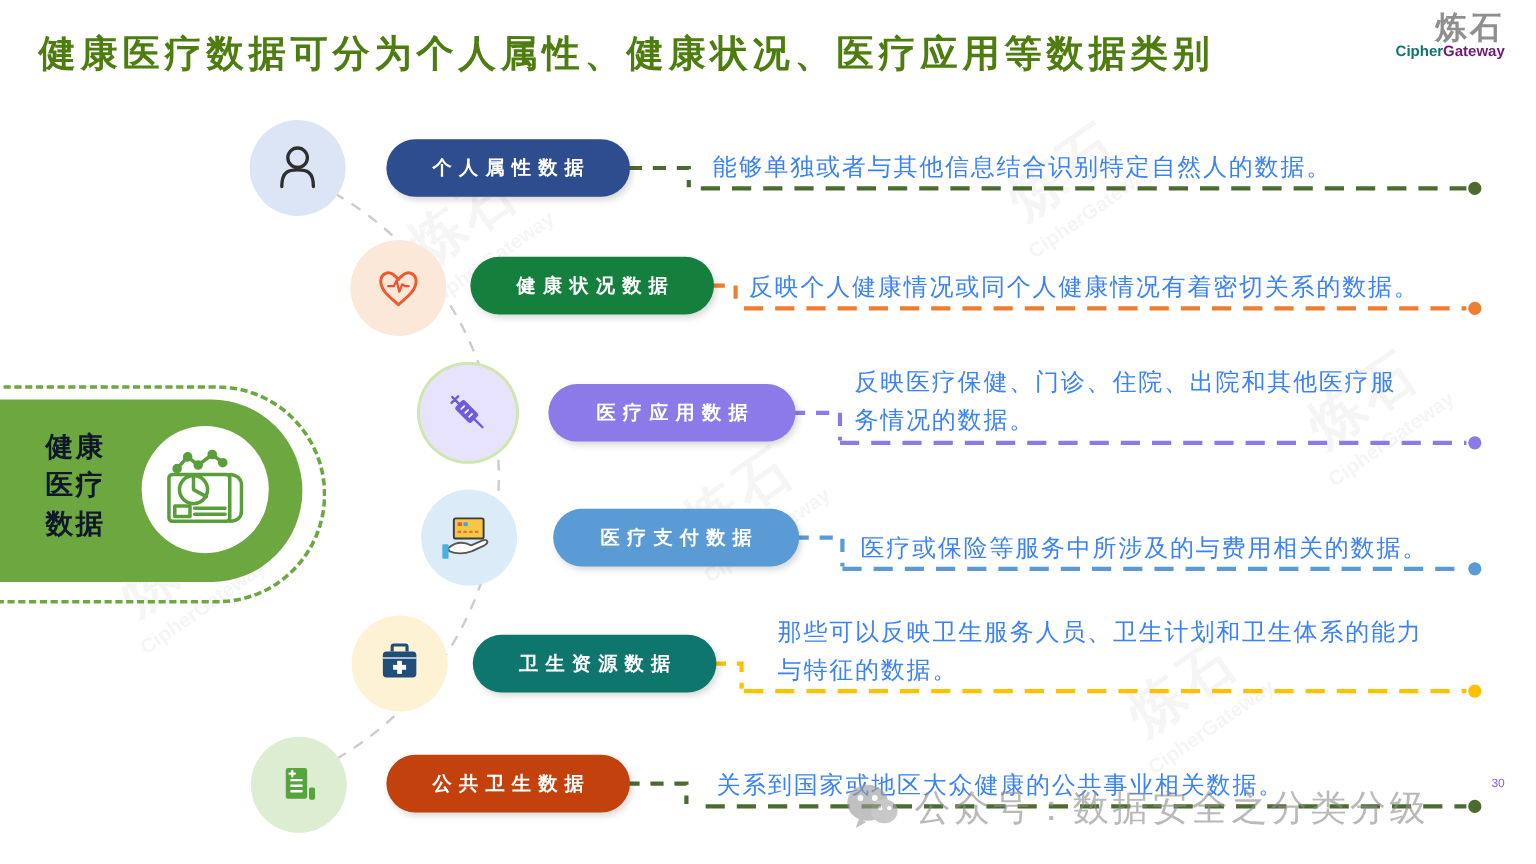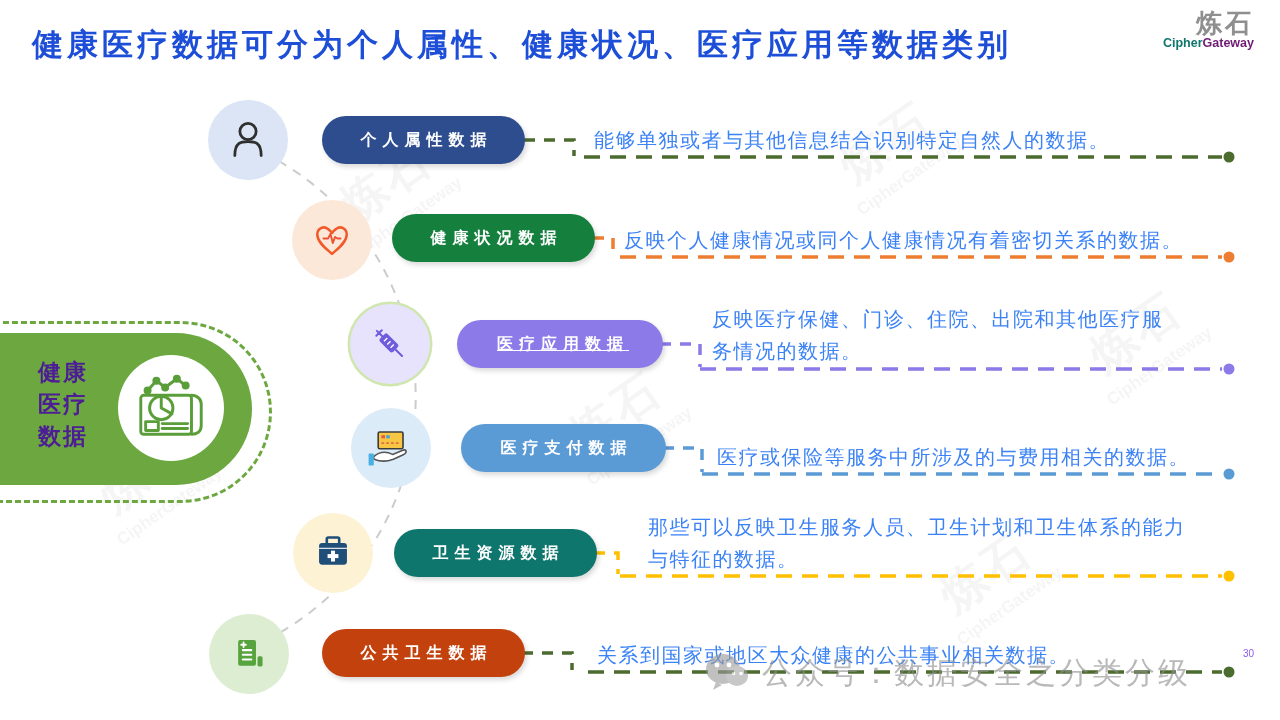--- a/index.html
+++ b/index.html
@@ -1,36 +1,36 @@
 <!DOCTYPE html>
 <html><head>
 <meta charset="utf-8">
 <style>
   html,body{margin:0;padding:0}
   body{width:1280px;height:720px;overflow:hidden;background:#ffffff;position:relative;
        font-family:"Liberation Sans","DejaVu Sans",sans-serif}
   .abs{position:absolute}
 
-  .title{left:32px;top:24px;font-size:31px;font-weight:bold;color:#1d4ed8;letter-spacing:4px;white-space:nowrap}
+  .title{left:32px;top:24px;font-size:31px;font-weight:bold;color:#4d7c0f;letter-spacing:4px;white-space:nowrap}
 
   .brand{right:26px;top:10px;text-align:right;line-height:1.05}
   .brand-name{font-size:26px;color:#8f8f8f;font-weight:bold;letter-spacing:3px}
   .brand-sub{font-size:12.5px;font-weight:bold}
   .brand-sub .cipher{color:#0f766e}
   .brand-sub .gateway{color:#701a75}
 
   
   .wm{position:absolute;transform:rotate(-35deg);opacity:0.055;text-align:center;color:#555;pointer-events:none}
   .wm .wm-big{font-size:46px;font-weight:bold;letter-spacing:4px}
   .wm .wm-small{font-size:17px;font-weight:bold}
 
   
   .root-dash{left:-34px;top:321px;width:300px;height:176px;border:3px dashed #6CA83F;border-radius:0 92px 92px 0}
   .root-solid{left:-34px;top:333px;width:286px;height:152px;background:#6CA83F;border-radius:0 80px 80px 0}
-  .root-label{left:38px;top:356px;color:#4c1d95;font-weight:bold;font-size:23px;line-height:32px;white-space:pre-line;letter-spacing:2px}
+  .root-label{left:38px;top:356px;color:#0f172a;font-weight:bold;font-size:23px;line-height:32px;white-space:pre-line;letter-spacing:2px}
   .root-circle{left:118px;top:355px;width:106px;height:106px;background:#fff;border-radius:50%;
                display:flex;align-items:center;justify-content:center}
 
   
   .badge{width:80px;height:80px;border-radius:50%;display:flex;align-items:center;justify-content:center}
   .badge.ring{box-shadow:0 0 0 2.5px #cfe6ae}
 
   
   .pill{height:48px;border-radius:24px;color:#fff;font-weight:bold;font-size:16px;letter-spacing:6px;
         display:flex;align-items:center;justify-content:center;padding-left:6px;
@@ -185,21 +185,21 @@
   <svg width="62" height="62" viewBox="-40 -40 80 80">
     <rect x="-14" y="-18" width="23" height="33" rx="2.5" fill="#57a33e"></rect>
     <path d="M-8,-5 h11 M-8,1 h11 M-8,7 h11" stroke="#ffffff" stroke-width="2.6" stroke-linecap="round"></path>
     <path d="M-7,-15 v6 M-10,-12 h6" stroke="#ffffff" stroke-width="2.4" stroke-linecap="round"></path>
     <rect x="11" y="3" width="6.5" height="13" rx="2" fill="#57a33e"></rect>
   </svg>
 </div>
 
 <div class="abs pill" style="left: 322px; top: 116px; width: 197px; background: rgb(46, 77, 143);">个人属性数据</div>
 <div class="abs pill" style="left: 392px; top: 214px; width: 197px; background: #15803d;">健康状况数据</div>
-<div class="abs pill" style="left: 457px; top: 320px; width: 200px; background: rgb(139, 122, 232); text-decoration: underline;">医疗应用数据</div>
+<div class="abs pill" style="left: 457px; top: 320px; width: 200px; background: rgb(139, 122, 232);">医疗应用数据</div>
 <div class="abs pill" style="left: 461px; top: 424px; width: 199px; background: rgb(91, 155, 213);">医疗支付数据</div>
 <div class="abs pill" style="left: 394px; top: 529px; width: 197px; background: #0f766e;">卫生资源数据</div>
 <div class="abs pill" style="left: 322px; top: 629px; width: 197px; background: #c2410c;">公共卫生数据</div>
 
 <div class="abs desc" style="left:594px;top:124px">能够单独或者与其他信息结合识别特定自然人的数据。</div>
 <div class="abs desc" style="left:624px;top:224px">反映个人健康情况或同个人健康情况有着密切关系的数据。</div>
 <div class="abs desc" style="left:712px;top:303px">反映医疗保健、门诊、住院、出院和其他医疗服
 务情况的数据。</div>
 <div class="abs desc" style="left:717px;top:441px">医疗或保险等服务中所涉及的与费用相关的数据。</div>
 <div class="abs desc" style="left:648px;top:511px">那些可以反映卫生服务人员、卫生计划和卫生体系的能力

